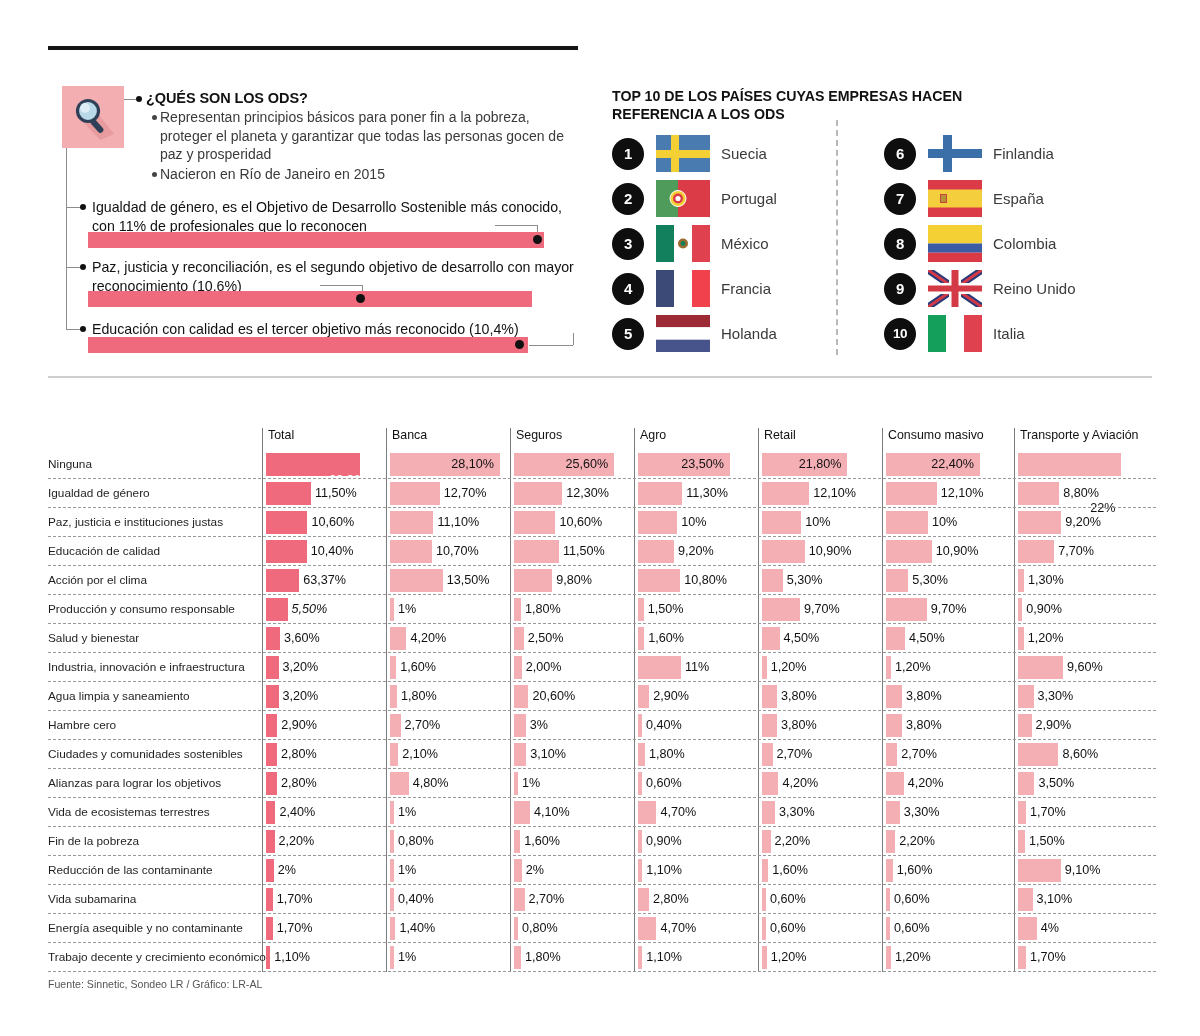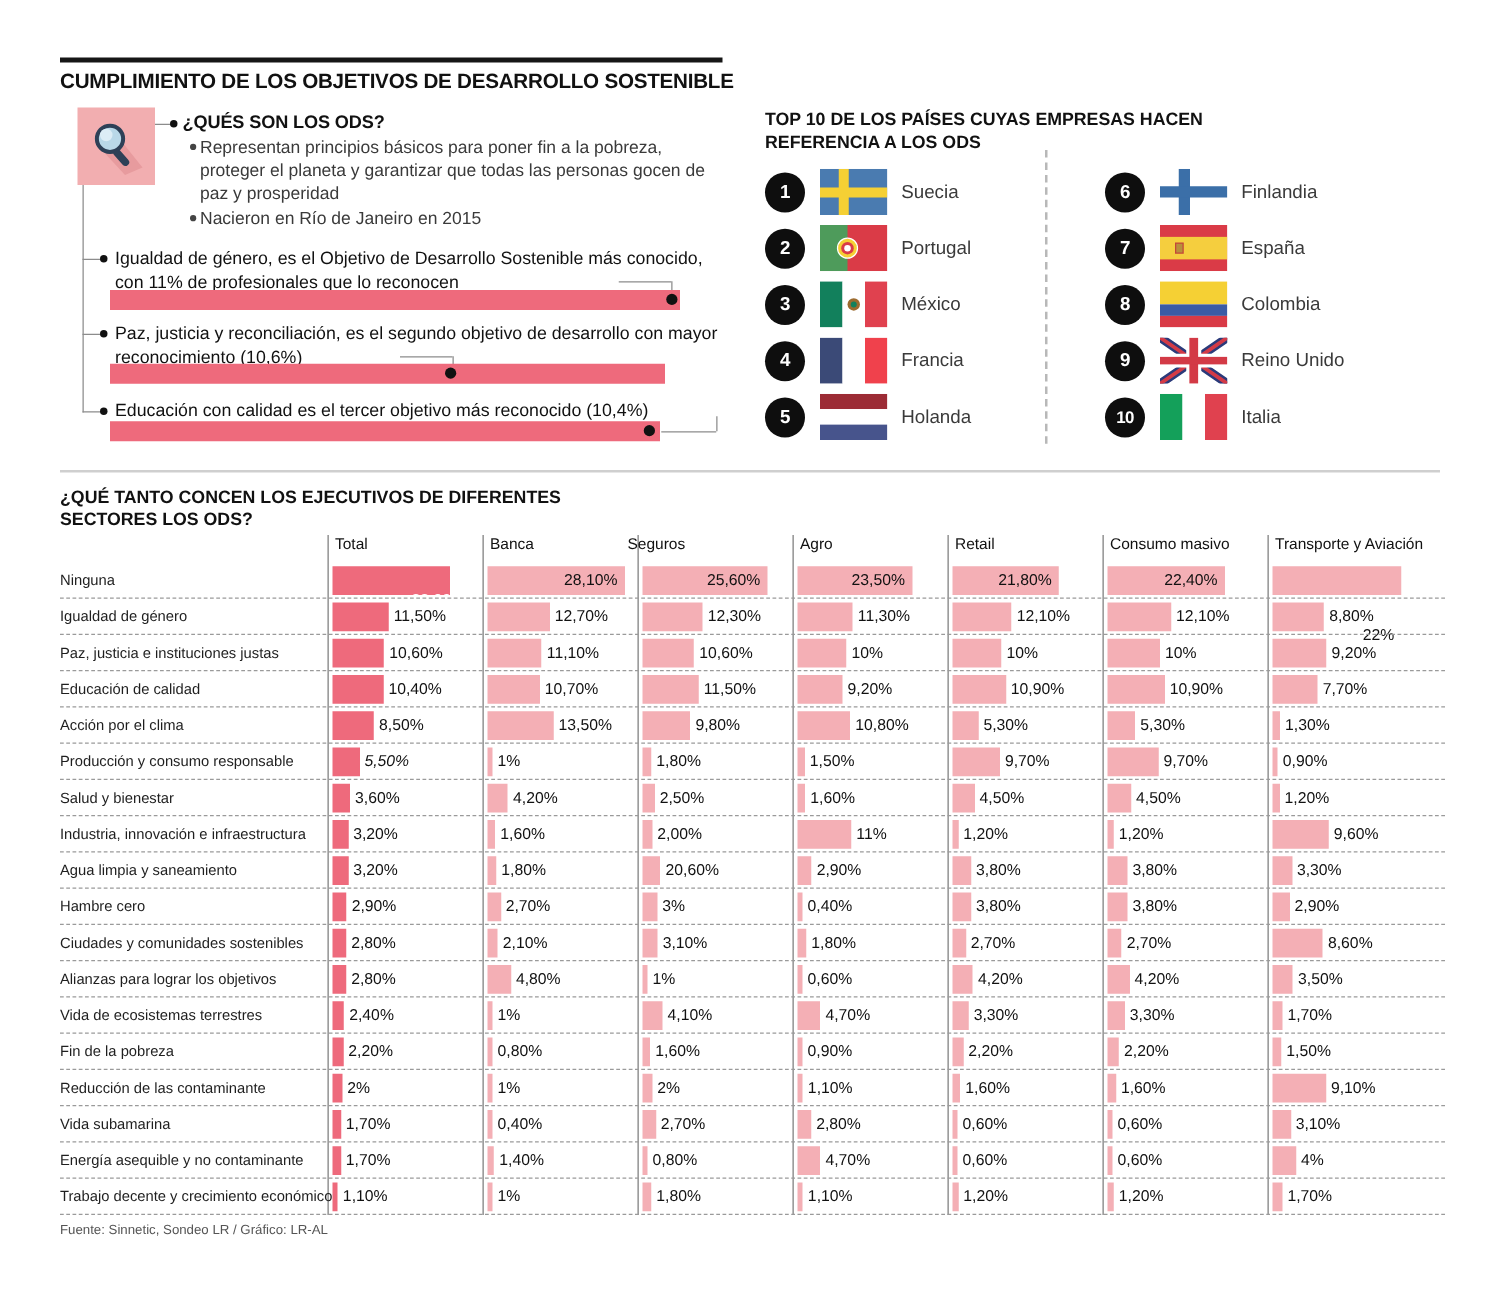--- a/index.html
+++ b/index.html
@@ -133,21 +133,20 @@
     position:absolute; left:48px; top:978px;
     font-size:10.6px; color:#555;
   }
 </style>
 </head>
 <body>
 
 <div class="page">
 
   <div class="top-rule"></div>
-  <div class="main-title">CUMPLIMIENTO DE LOS OBJETIVOS DE DESARROLLO SOSTENIBLE</div>
 
   <div class="mag-box">
     <svg width="46" height="46" viewBox="0 0 46 46">
       <polygon points="20,10 44,40 30,46 6,20" fill="#E79B9E"></polygon>
       <circle cx="18" cy="17" r="10.5" fill="#B9D8E8" stroke="#2E4057" stroke-width="3.2"></circle>
       <circle cx="15" cy="14" r="5" fill="#DCEDF6"></circle>
       <rect x="24" y="24" width="6" height="16" rx="3" fill="#2E4057" transform="rotate(-42 27 32)"></rect>
     </svg>
   </div>
 
@@ -314,30 +313,29 @@
           <rect width="18" height="37" fill="#14A05A"></rect>
           <rect x="18" width="18" height="37" fill="#ffffff"></rect>
           <rect x="36" width="18" height="37" fill="#E0414F"></rect>
         </svg>
     </div>
     <div class="country-name">Italia</div>
   </div>
 
   <div class="sec-divider"></div>
 
-  <div class="table-title">¿QUÉ TANTO CONCEN LOS EJECUTIVOS DE DIFERENTES SECTORES LOS ODS?</div>
 
   <div class="tbl" id="table-root">
       <div class="col-head-row">
         <div class="col-sep" style="left: 214px; height: 544px;"></div>
         <div class="col-head" style="left: 214px;">Total</div>
         <div class="col-sep" style="left: 338px; height: 544px;"></div>
         <div class="col-head" style="left: 338px;">Banca</div>
         <div class="col-sep" style="left: 462px; height: 544px;"></div>
-        <div class="col-head" style="left: 448px;">Seguros</div>
+        <div class="col-head" style="left: 462px;">Seguros</div>
         <div class="col-sep" style="left: 586px; height: 544px;"></div>
         <div class="col-head" style="left: 586px;">Agro</div>
         <div class="col-sep" style="left: 710px; height: 544px;"></div>
         <div class="col-head" style="left: 710px;">Retail</div>
         <div class="col-sep" style="left: 834px; height: 544px;"></div>
         <div class="col-head" style="left: 834px;">Consumo masivo</div>
         <div class="col-sep" style="left: 966px; height: 544px;"></div>
         <div class="col-head" style="left: 966px;">Transporte y Aviación</div>
       </div>
       <div class="trow">
@@ -465,21 +463,21 @@
         <div class="cell" style="left: 970px; width: 132px;">
           <div class="bar" style="width: 36.1708px;"></div>
           <div class="val" style="left: 40.1708px;">7,70%</div>
         </div>
         <div class="rowsep" style="top: 28px;"></div>
       </div>
       <div class="trow">
         <div class="rowlabel">Acción por el clima</div>
         <div class="cell total" style="left: 218px; width: 110px;">
           <div class="bar" style="width: 33.274px;"></div>
-          <div class="val" style="left: 37.274px;">8,50%</div>
+          <div class="val" style="left: 37.274px;">63,37%</div>
         </div>
         <div class="cell" style="left: 342px; width: 110px;">
           <div class="bar" style="width: 52.847px;"></div>
           <div class="val" style="left: 56.847px;">13,50%</div>
         </div>
         <div class="cell" style="left: 466px; width: 110px;">
           <div class="bar" style="width: 38.363px;"></div>
           <div class="val" style="left: 42.363px;">9,80%</div>
         </div>
         <div class="cell" style="left: 590px; width: 110px;">

